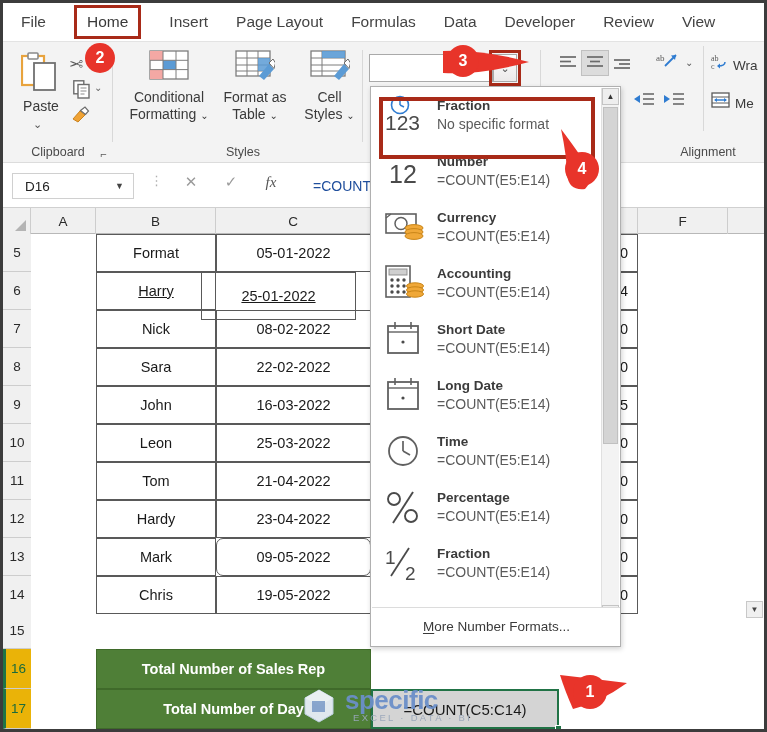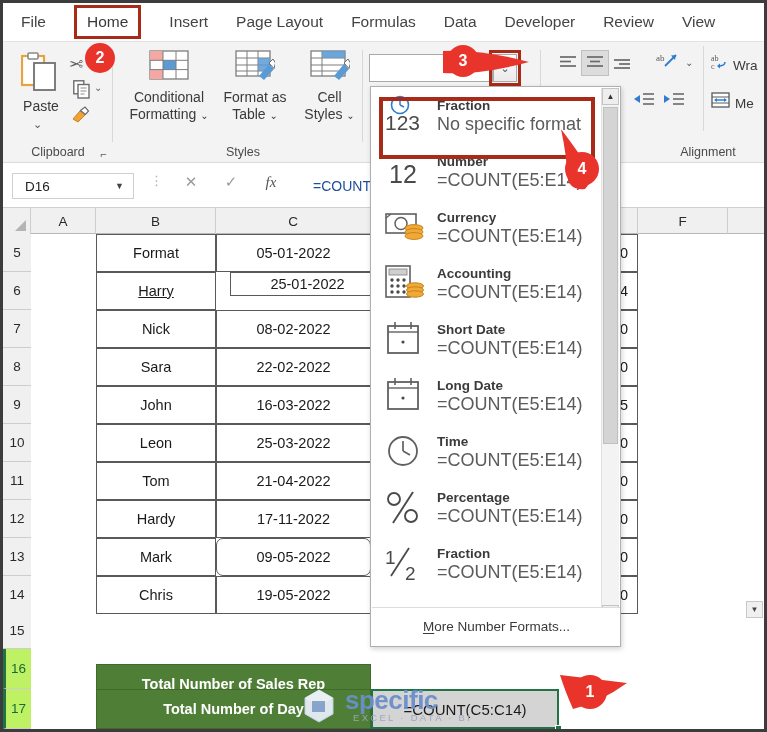--- a/index.html
+++ b/index.html
@@ -144,21 +144,21 @@
     border-color:transparent transparent #b4b4b4 transparent;
   }
   .rowhdr-col { position:absolute; left:0; top:26px; width:28px; bottom:0; background:#f0f0f0; border-right:1px solid #cdcdcd;}
   .rh {
     position:absolute; left:0; width:28px;
     display:flex; align-items:center; justify-content:center;
     font-size:13.5px; color:#2a2a2a;
     border-bottom:1px solid #cdcdcd;
     background:#f0f0f0;
   }
-  .rh.sel { background:#bef264; color:#1a6b3c; border-left:3px solid #217346; }
+  .rh.sel { background:#eab308; color:#1a6b3c; border-left:3px solid #217346; }
   .cell {
     position:absolute;
     display:flex; align-items:center;
     font-size:14.5px; color:#1a1a1a;
     overflow:hidden; white-space:nowrap;
   }
   .cell.bordered { border:1px solid #595959; }
   .cell.ctr { justify-content:center; }
   .cell.rgt { justify-content:flex-end; padding-right:9px; }
   .cell.green {
@@ -193,21 +193,21 @@
   .ddrow {
     position:relative; height:56px; display:flex; align-items:center;
     padding-left:10px;
   }
   .ddrow .dicon {
     width:50px; height:46px; flex:0 0 50px;
     display:flex; align-items:center; justify-content:center;
   }
   .ddrow .dtext { padding-left:6px; }
   .ddrow .dtitle { font-size:13.5px; font-weight:bold; color:#3b3b3b; line-height:18px; }
-  .ddrow .dsub { font-size:18px; color:#5b5b5b; line-height:19px; }
+  .ddrow .dsub { font-size:14px; color:#5b5b5b; line-height:19px; }
   .dd-hl {
     position:absolute; left:8px; top:10px; width:216px; height:62px;
     border:4px solid #a82a18; pointer-events:none;
   }
   .dd-scroll {
     position:absolute; right:1px; top:1px; width:18px; height:534px;
     background:#f3f3f3; border-left:1px solid #e0e0e0;
   }
   .dd-arrow {
     position:absolute; left:0; width:17px; height:17px;
@@ -477,21 +477,21 @@
 
     <div class="rowhdr-col"></div>
 
     <div id="rows-host">
         <div class="rh" style="top: 26px; height: 38px;">5</div>
         <div class="cell bordered ctr" style="left: 93px; top: 26px; width: 120px; height: 38px;">Format</div>
         <div class="cell bordered ctr" style="left: 213px; top: 26px; width: 155px; height: 38px;">05-01-2022</div>
         <div class="cell bordered rgt" style="left: 513px; top: 26px; width: 122px; height: 38px;">6,200</div>
         <div class="rh" style="top: 64px; height: 38px;">6</div>
         <div class="cell bordered ctr" style="left: 93px; top: 64px; width: 120px; height: 38px; text-decoration: underline;">Harry</div>
-        <div class="cell bordered ctr" style="left: 227px; top: 64px; width: 155px; height: 24px;">25-01-2022</div>
+        <div class="cell bordered ctr" style="left: 198px; top: 64px; width: 155px; height: 48px; text-decoration: underline;">25-01-2022</div>
         <div class="cell bordered rgt" style="left: 513px; top: 64px; width: 122px; height: 38px;">11,744</div>
         <div class="rh" style="top: 102px; height: 38px;">7</div>
         <div class="cell bordered ctr" style="left: 93px; top: 102px; width: 120px; height: 38px;">Nick</div>
         <div class="cell bordered ctr" style="left: 213px; top: 102px; width: 155px; height: 38px;">08-02-2022</div>
         <div class="cell bordered rgt" style="left: 513px; top: 102px; width: 122px; height: 38px;">5,060</div>
         <div class="rh" style="top: 140px; height: 38px;">8</div>
         <div class="cell bordered ctr" style="left: 93px; top: 140px; width: 120px; height: 38px;">Sara</div>
         <div class="cell bordered ctr" style="left: 213px; top: 140px; width: 155px; height: 38px;">22-02-2022</div>
         <div class="cell bordered rgt" style="left: 513px; top: 140px; width: 122px; height: 38px;">22,500</div>
         <div class="rh" style="top: 178px; height: 38px;">9</div>
@@ -501,36 +501,36 @@
         <div class="rh" style="top: 216px; height: 38px;">10</div>
         <div class="cell bordered ctr" style="left: 93px; top: 216px; width: 120px; height: 38px;">Leon</div>
         <div class="cell bordered ctr" style="left: 213px; top: 216px; width: 155px; height: 38px;">25-03-2022</div>
         <div class="cell bordered rgt" style="left: 513px; top: 216px; width: 122px; height: 38px;">17,850</div>
         <div class="rh" style="top: 254px; height: 38px;">11</div>
         <div class="cell bordered ctr" style="left: 93px; top: 254px; width: 120px; height: 38px;">Tom</div>
         <div class="cell bordered ctr" style="left: 213px; top: 254px; width: 155px; height: 38px;">21-04-2022</div>
         <div class="cell bordered rgt" style="left: 513px; top: 254px; width: 122px; height: 38px;">14,040</div>
         <div class="rh" style="top: 292px; height: 38px;">12</div>
         <div class="cell bordered ctr" style="left: 93px; top: 292px; width: 120px; height: 38px;">Hardy</div>
-        <div class="cell bordered ctr" style="left: 213px; top: 292px; width: 155px; height: 38px;">17-11-2022</div>
+        <div class="cell bordered ctr" style="left: 213px; top: 292px; width: 155px; height: 38px;">23-04-2022</div>
         <div class="cell bordered rgt" style="left: 513px; top: 292px; width: 122px; height: 38px;">12,150</div>
         <div class="rh" style="top: 330px; height: 38px;">13</div>
         <div class="cell bordered ctr" style="left: 93px; top: 330px; width: 120px; height: 38px;">Mark</div>
         <div class="cell bordered ctr" style="left: 213px; top: 330px; width: 155px; height: 38px; border-radius: 7px;">09-05-2022</div>
         <div class="cell bordered rgt" style="left: 513px; top: 330px; width: 122px; height: 38px;">11,400</div>
         <div class="rh" style="top: 368px; height: 38px;">14</div>
         <div class="cell bordered ctr" style="left: 93px; top: 368px; width: 120px; height: 38px;">Chris</div>
         <div class="cell bordered ctr" style="left: 213px; top: 368px; width: 155px; height: 38px;">19-05-2022</div>
         <div class="cell bordered rgt" style="left: 513px; top: 368px; width: 122px; height: 38px;">10,250</div>
       </div>
 
     <div class="rh" style="top:405px; height:36px;">15</div>
 
     <div class="rh sel" style="top:441px; height:40px;">16</div>
-    <div class="cell green" style="left:93px; top:441px; width:275px; height:40px;margin-top:15px;">Total Number of Sales Rep</div>
+    <div class="cell green" style="left:93px; top:441px; width:275px; height:40px;">Total Number of Sales Rep</div>
 
     <div class="rh sel" style="top:481px; height:40px;">17</div>
     <div class="cell green" style="left:93px; top:481px; width:275px; height:40px;">Total Number of Day</div>
     <div class="cell active-sel" style="left:368px; top:481px; width:188px; height:40px;">=COUNT(C5:C14)</div>
     <div class="sel-handle" style="left:552px; top:517px;"></div>
 
     <div class="rh" style="top:521px; height:38px;">18</div>
 
     <div class="vscroll-dn" style="top:393px;">
       <span>▼</span>

